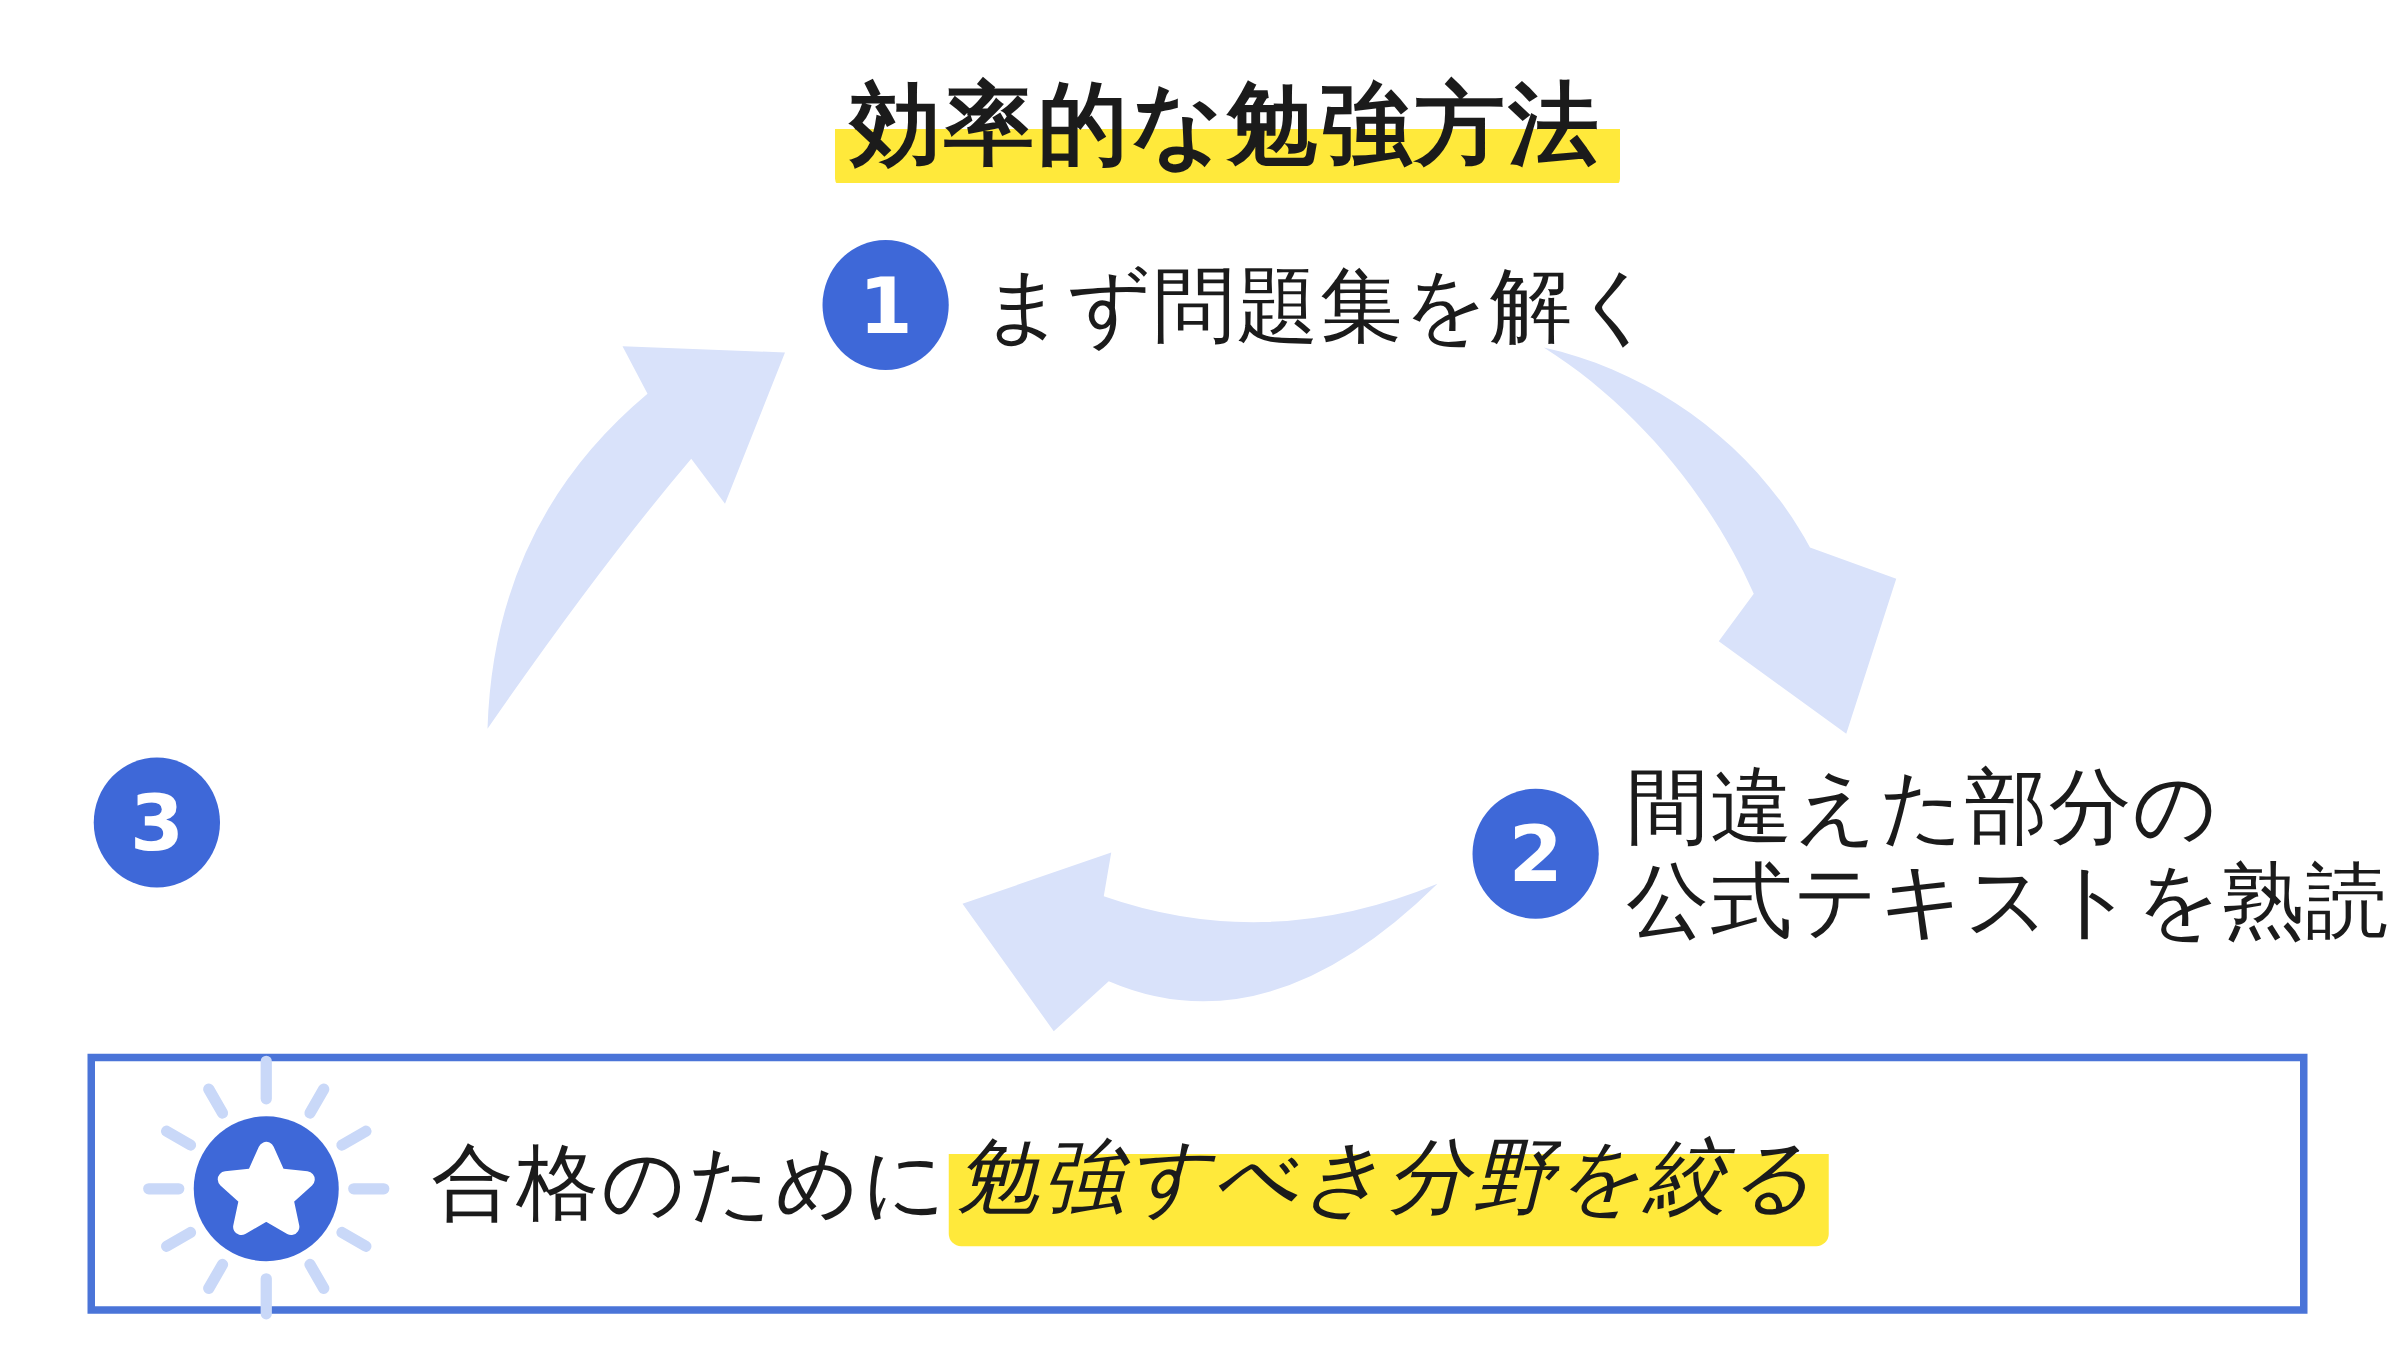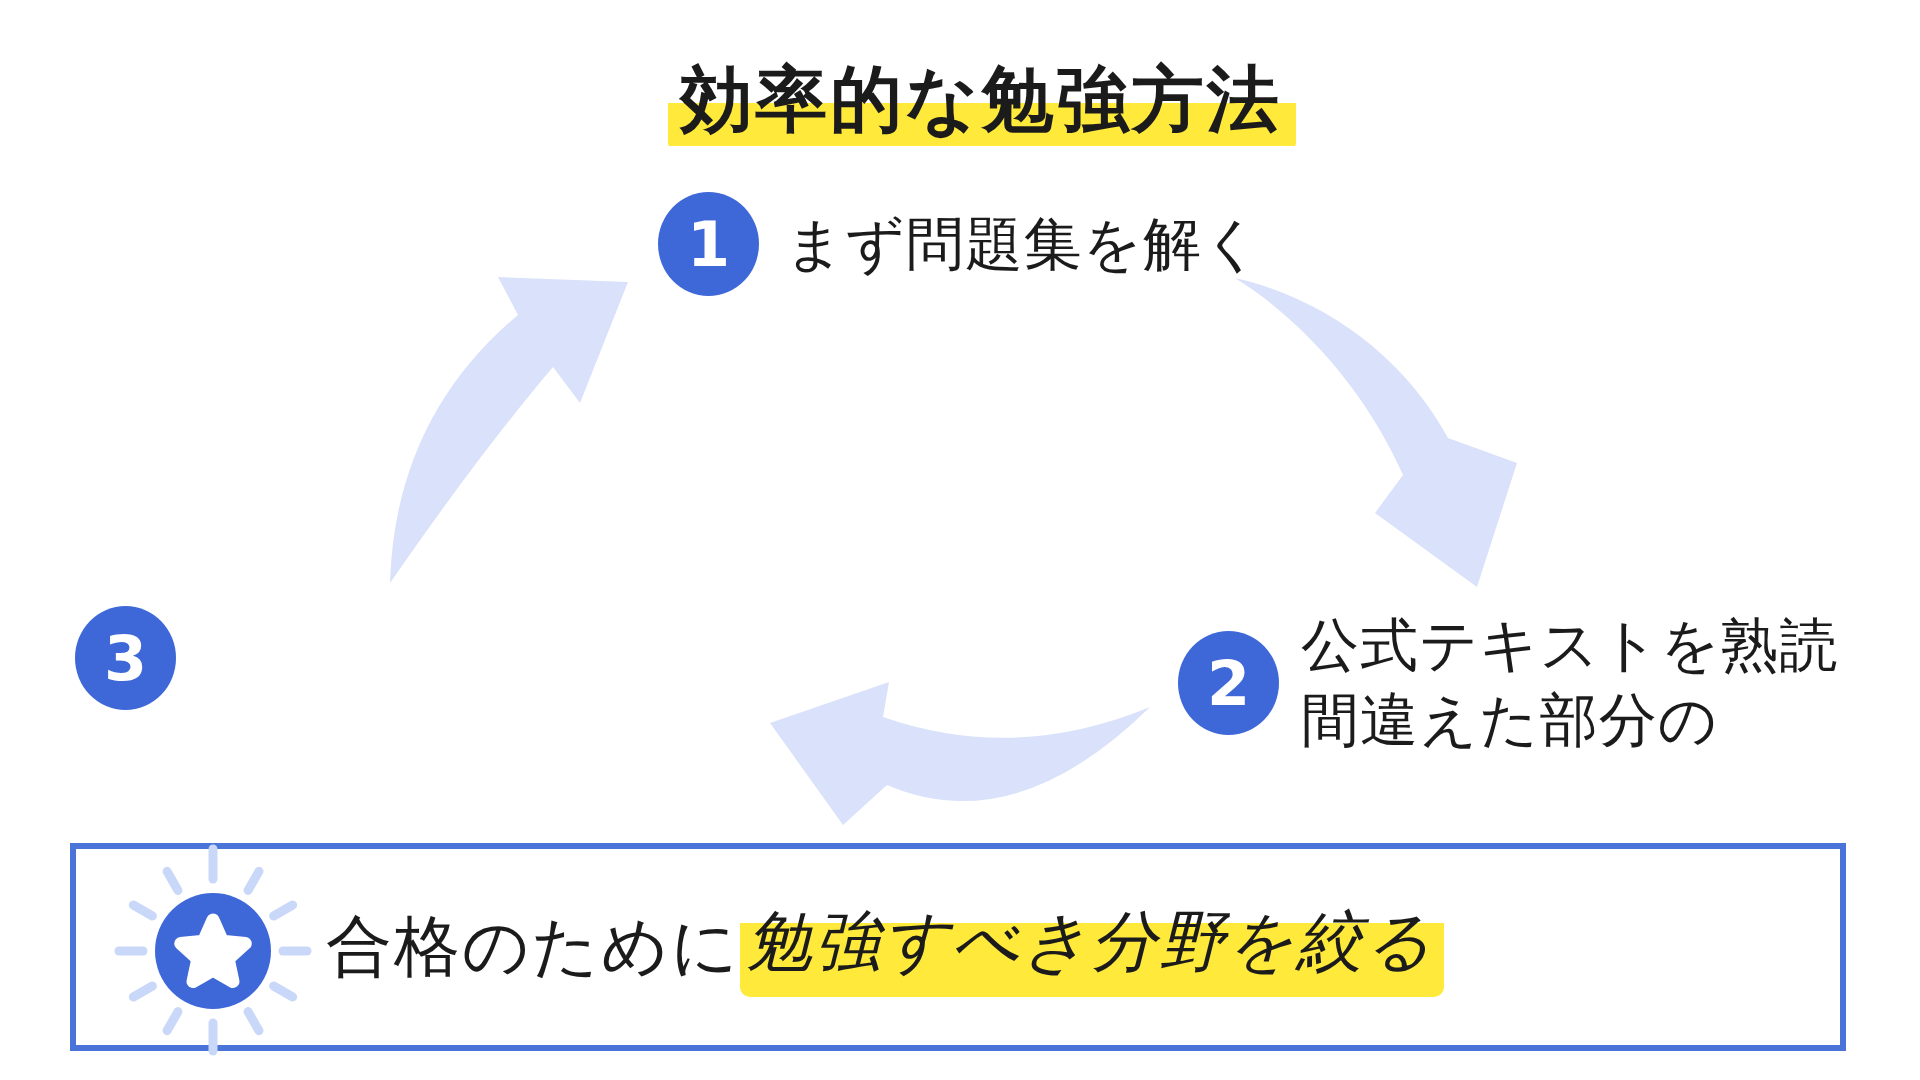--- a/index.html
+++ b/index.html
@@ -39,42 +39,42 @@
     position:absolute;display:flex;align-items:center;
   }
   .badge{
     flex:0 0 auto;
     width:101px;height:104px;border-radius:50%;
     background:var(--accent-blue);
     display:flex;align-items:center;justify-content:center;
     color:#fff;font-size:62px;font-weight:800;
   }
   .step-text{
-    font-size:58px;line-height:75px;letter-spacing:1px;
+    font-size:66px;line-height:75px;letter-spacing:1px;
     white-space:nowrap;
   }
   .step-1{left:658px;top:192px;gap:26px;}
   .step-2{left:1178px;top:608px;gap:22px;}
   .step-3{left:75px;top:606px;gap:24px;}
   
   .cycle-arrow{position:absolute;}
   .cycle-arrow path{fill:var(--arrow-blue);}
   .arrow-a{left:1225px;top:270px;}
   .arrow-b{left:765px;top:645px;}
   .arrow-c{left:375px;top:268px;}
   
   .callout-box{
     position:absolute;left:70px;top:843px;
     width:1776px;height:208px;
     background:var(--background);
     border:6px solid var(--border-blue);
   }
   .star-icon-svg{position:absolute;left:100px;top:838px;}
   .callout-text{
-    position:absolute;left:326px;top:843px;height:208px;
+    position:absolute;left:345px;top:843px;height:208px;
     display:flex;align-items:center;
     font-size:66px;letter-spacing:2px;white-space:nowrap;
   }
   .callout-highlight{
     display:inline-block;
     padding:0 10px 10px 6px;
     background:linear-gradient(180deg, rgba(0,0,0,0) 26%, var(--highlight-yellow) 26%);
     border-radius:10px;
     font-style:italic;
   }
@@ -95,22 +95,22 @@
     <div class="step-text">
       <div>まず問題集を解く</div>
     </div>
   </div>
 
   <div class="step step-2">
     <div class="badge">
       <span>2</span>
     </div>
     <div class="step-text">
+      <div>間違えた部分の</div>
       <div>公式テキストを熟読</div>
-      <div>間違えた部分の</div>
     </div>
   </div>
 
   <div class="step step-3">
     <div class="badge">
       <span>3</span>
     </div>
     <div class="step-text">
     </div>
   </div>

